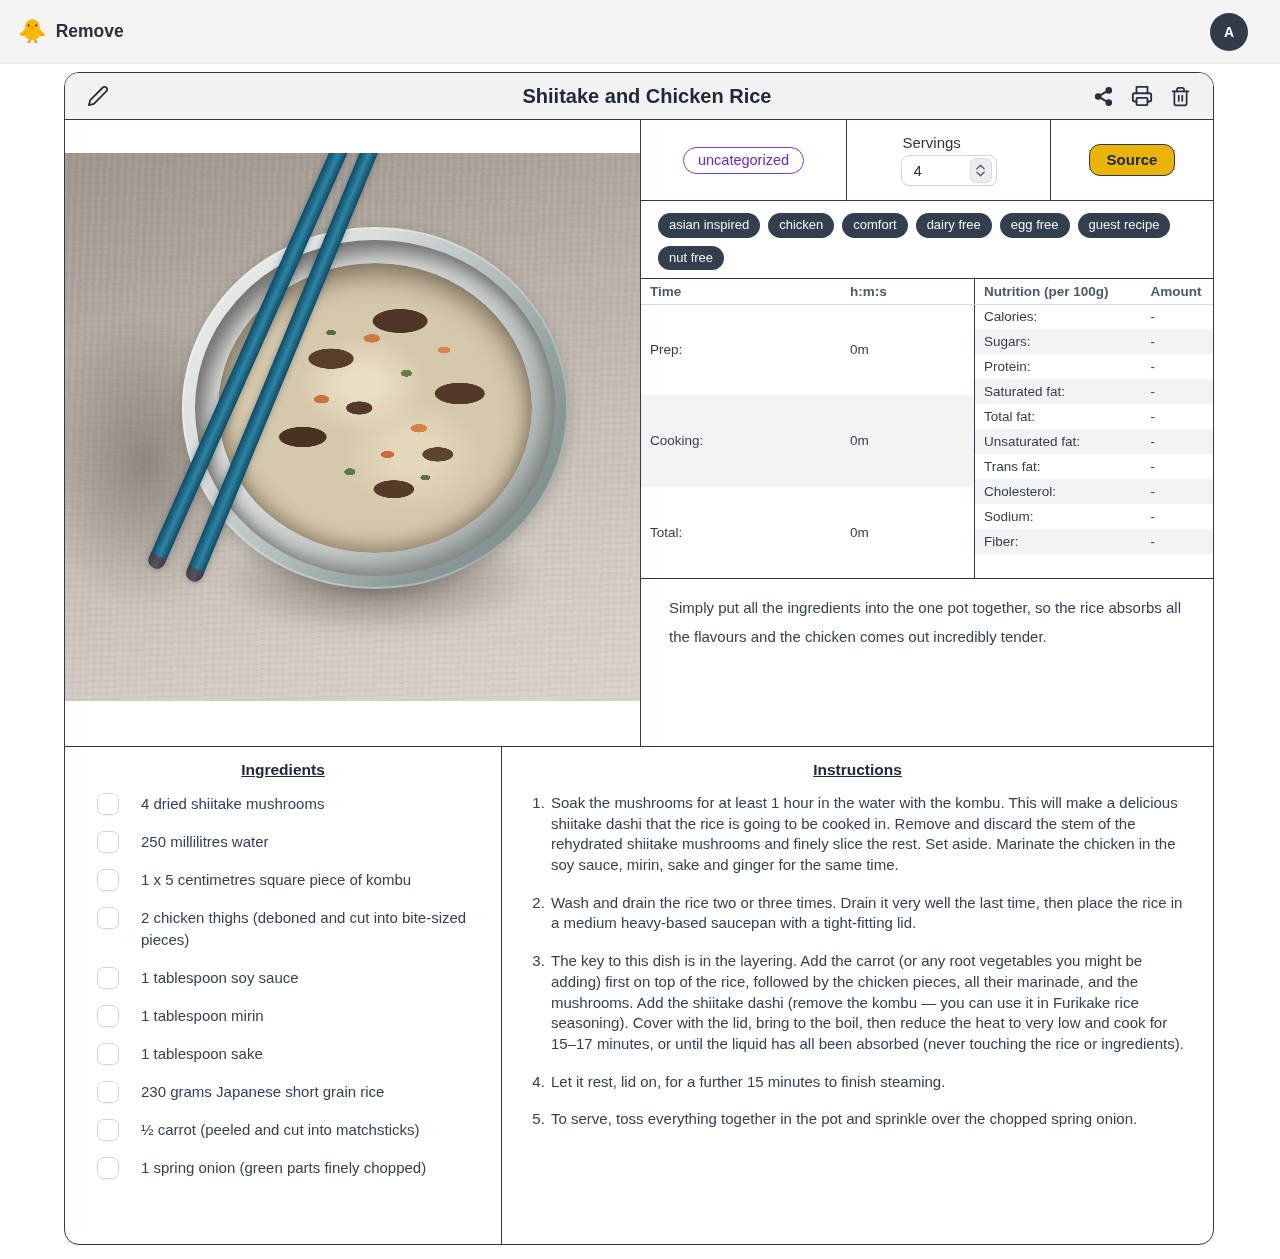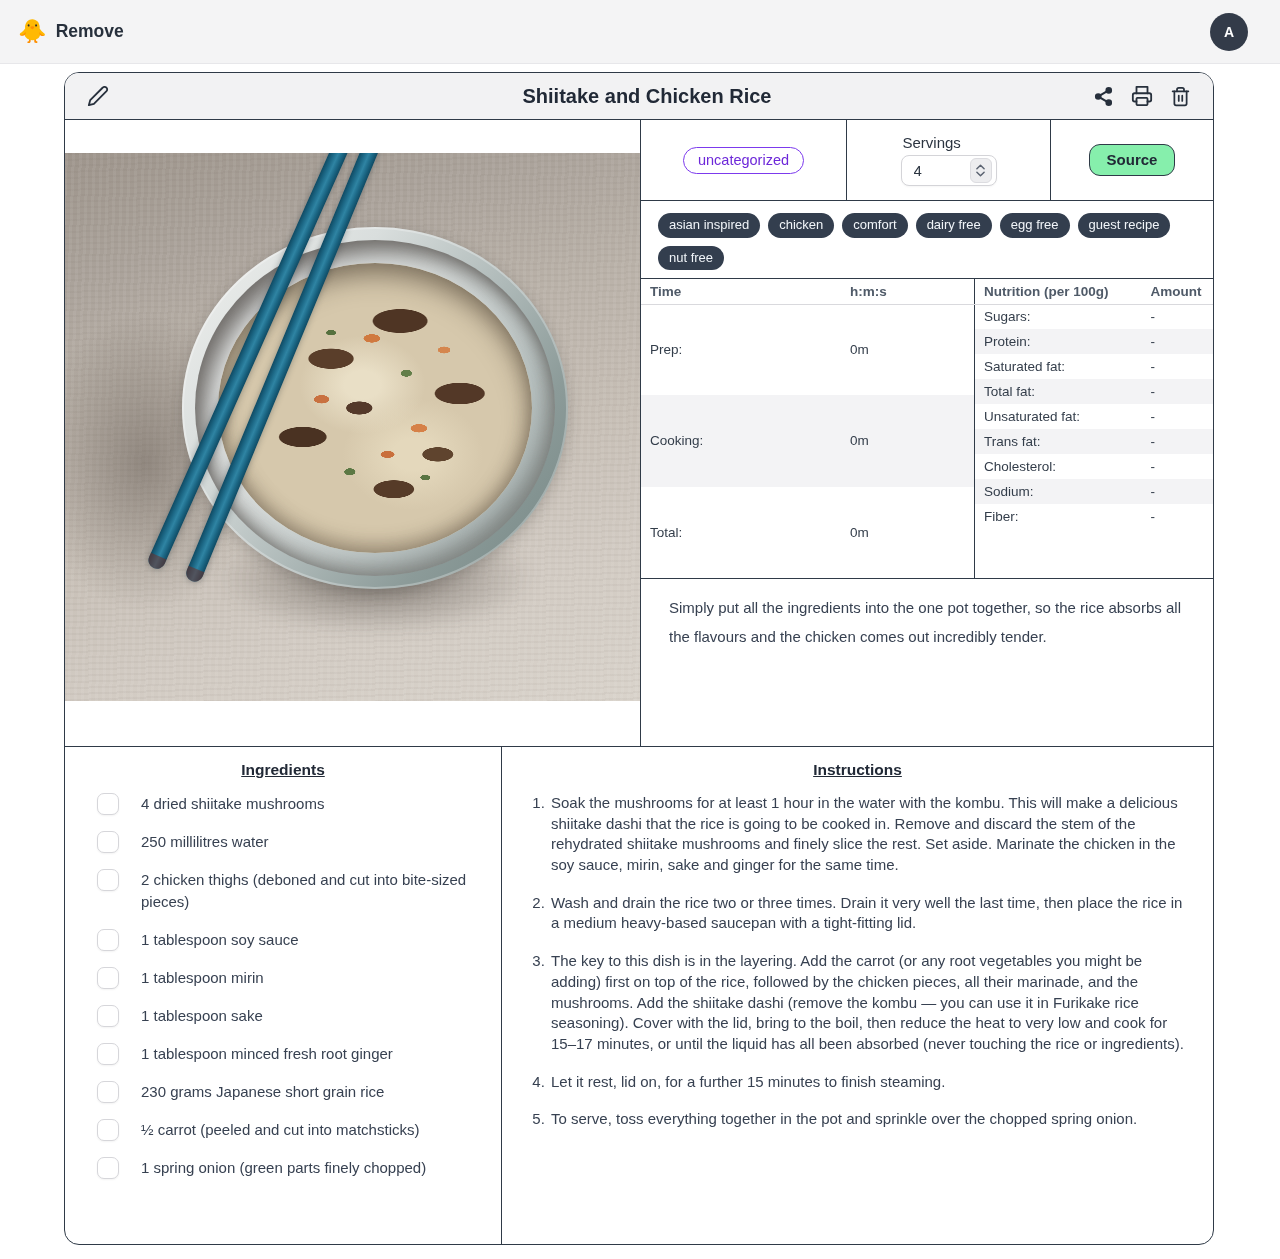--- a/index.html
+++ b/index.html
@@ -86,21 +86,21 @@
   .badge { border:1.5px solid #7c3aed; color:#6d28d9; border-radius:9999px; padding:4px 14px 5px;
     font-size:14.5px; cursor:pointer; background:#fff; }
   .servings-wrap label { display:block; font-size:15px; color:#2b3440; margin:0 0 4px 2px; }
   .servings-input { width:96px; height:31px; border:1px solid #d4d4d8; border-radius:8px;
     background:#fff; display:flex; align-items:center; justify-content:space-between;
     padding:0 4px 0 12px; cursor:text; box-shadow:0 1px 2px rgba(0,0,0,.04); }
   .servings-input input { width:34px; border:none; outline:none; font-size:15px; color:#2b3440;
     font-family:inherit; background:transparent; }
   .stepper { width:22px; height:25px; border-radius:6px; background:#ededef; border:1px solid #dcdce0;
     display:flex; flex-direction:column; align-items:center; justify-content:center; gap:1px; color:#5a6270; }
-  .source-btn { background:#86efac; border:1.5px solid #2f3a47; border-radius:11px; padding:6px 17px 7px;
+  .source-btn { background:#eab308; border:1.5px solid #2f3a47; border-radius:11px; padding:6px 17px 7px;
     font-size:15px; font-weight:700; color:#212936; cursor:pointer; font-family:inherit; }
   .info-row2 { border-bottom:1.5px solid #2f3a47; padding:12px 12px 10px 17px; display:flex;
     flex-wrap:wrap; gap:8px 8px; align-content:flex-start; height:78px; }
   .tag { background:#333e4e; color:#f1f5f9; border-radius:9999px; padding:3px 11px 4px;
     font-size:13px; line-height:1.35; white-space:nowrap; }
   .info-row3 { display:flex; height:300px; border-bottom:1.5px solid #2f3a47; }
   .dtable { border-collapse:collapse; font-size:13.5px; align-self:flex-start; }
   .time-table { width:334px; border-right:1.5px solid #2f3a47; height:100%; }
   .nutrition-table { flex:1; }
   .dtable th { text-align:left; font-weight:700; color:#4f5a68; padding:4px 9px;
@@ -253,20 +253,24 @@
         </table>
         <table class="dtable nutrition-table">
           <thead>
             <tr>
               <th>Nutrition (per 100g)</th>
               <th>Amount</th>
             </tr>
           </thead>
           <tbody>
 
+          <tr>
+                <td>Calories:</td>
+                <td>-</td>
+              </tr>
               <tr>
                 <td>Sugars:</td>
                 <td>-</td>
               </tr>
               <tr>
                 <td>Protein:</td>
                 <td>-</td>
               </tr>
               <tr>
                 <td>Saturated fat:</td>
@@ -312,20 +316,24 @@
           <label class="ing-item">
             <span class="checkbox"></span>
             <span class="ing-text">4 dried shiitake mushrooms</span>
           </label>
 
           <label class="ing-item">
             <span class="checkbox"></span>
             <span class="ing-text">250 millilitres water</span>
           </label>
 
+          <label class="ing-item">
+            <span class="checkbox"></span>
+            <span class="ing-text">1 x 5 centimetres square piece of kombu</span>
+          </label>
 
           <label class="ing-item">
             <span class="checkbox"></span>
             <span class="ing-text">2 chicken thighs (deboned and cut into bite-sized pieces)</span>
           </label>
 
           <label class="ing-item">
             <span class="checkbox"></span>
             <span class="ing-text">1 tablespoon soy sauce</span>
           </label>
@@ -333,24 +341,20 @@
           <label class="ing-item">
             <span class="checkbox"></span>
             <span class="ing-text">1 tablespoon mirin</span>
           </label>
 
           <label class="ing-item">
             <span class="checkbox"></span>
             <span class="ing-text">1 tablespoon sake</span>
           </label>
 
-          <label class="ing-item">
-            <span class="checkbox"></span>
-            <span class="ing-text">1 tablespoon minced fresh root ginger</span>
-          </label>
 
           <label class="ing-item">
             <span class="checkbox"></span>
             <span class="ing-text">230 grams Japanese short grain rice</span>
           </label>
 
           <label class="ing-item">
             <span class="checkbox"></span>
             <span class="ing-text">½ carrot (peeled and cut into matchsticks)</span>
           </label>

